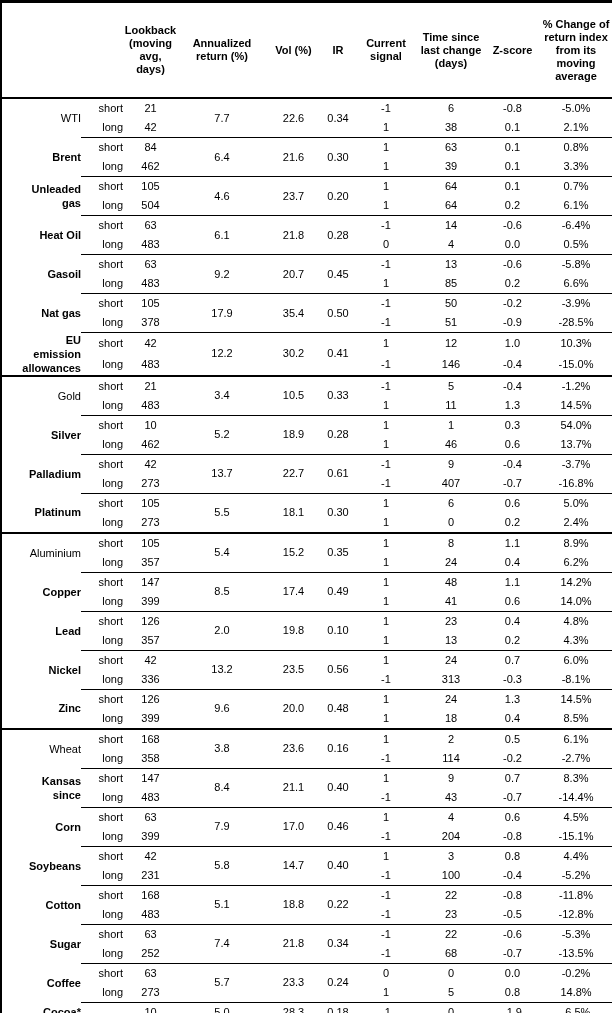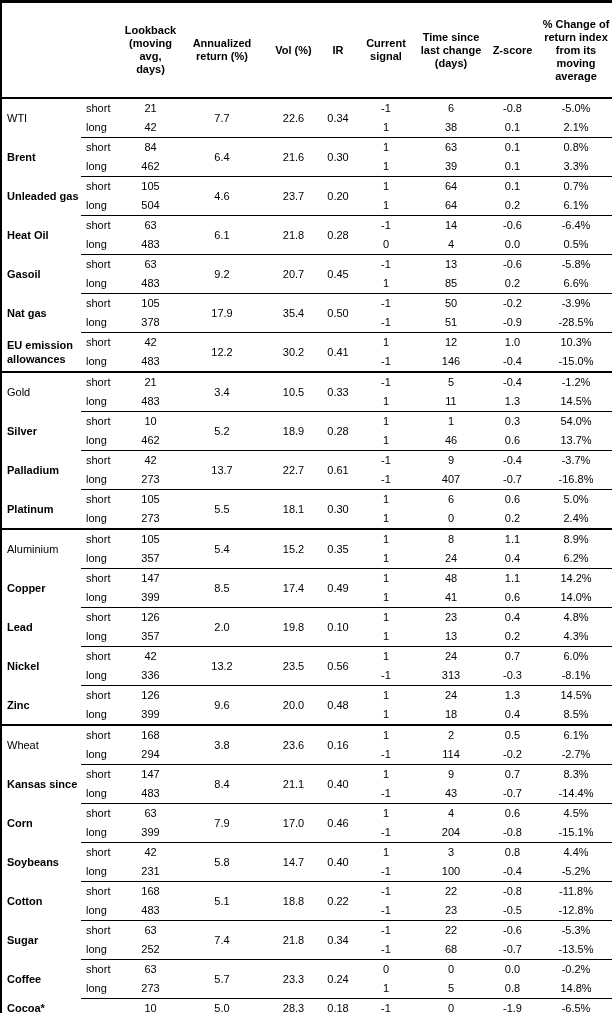--- a/index.html
+++ b/index.html
@@ -32,27 +32,27 @@
   tbody td {
     font-size: 11px;
     line-height: 13px;
     height: 19px;
     padding: 0;
     text-align: center;
     vertical-align: middle;
     white-space: nowrap;
   }
   tbody td.name-col {
-    text-align: left;
-    padding-left: 5px;
+    text-align: right;
+    padding-left: 18px;
     white-space: normal;
     line-height: 14px;
   }
   tbody td.horizon-col {
-    text-align: left;
+    text-align: right;
     padding-left: 5px;
     margin-left: 11px;
   }
   
   tr.group-start > td { border-top: 1px solid #000; }
   tr.group-start > td.name-col { border-top: none; font-weight: bold; }
   
   tr.section-start > td { border-top: 2px solid #000; }
 </style>
 </head>
@@ -414,21 +414,21 @@
           <td rowspan="2">3.8</td>
           <td rowspan="2">23.6</td>
           <td rowspan="2">0.16</td>
           <td>1</td>
           <td>2</td>
           <td>0.5</td>
           <td>6.1%</td>
         </tr>
         <tr>
           <td class="horizon-col">long</td>
-          <td>294</td>
+          <td>358</td>
           <td>-1</td>
           <td>114</td>
           <td>-0.2</td>
           <td>-2.7%</td>
         </tr>
         <tr class="group-start">
           <td class="name-col" rowspan="2">Kansas since</td>
           <td class="horizon-col">short</td>
           <td>147</td>
           <td rowspan="2">8.4</td>

